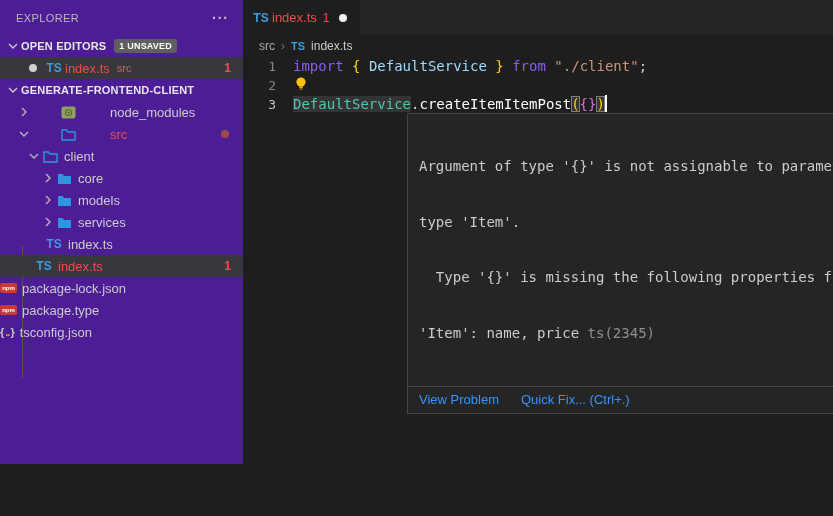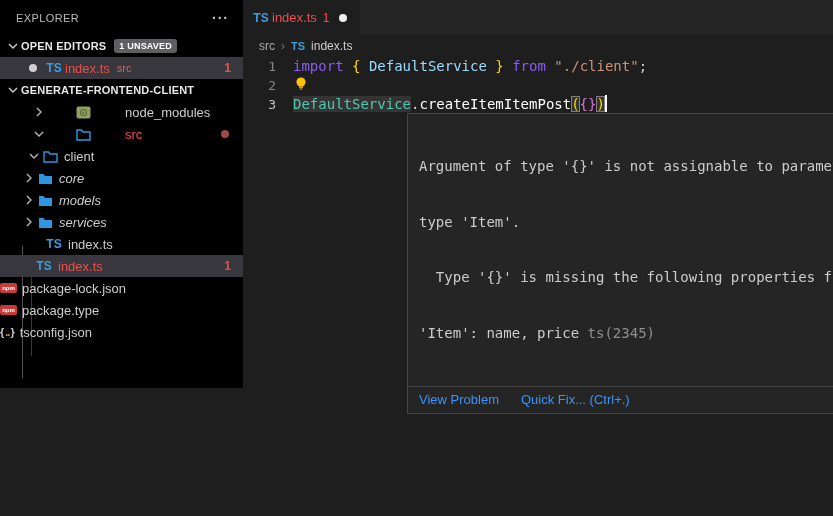--- a/index.html
+++ b/index.html
@@ -6,42 +6,42 @@
   html,body { width:833px; height:516px; }
   body {
     position: relative;
     background: #1e1e1e;
     overflow: hidden;
     font-family: "Liberation Sans", sans-serif;
     color: #cccccc;
     -webkit-font-smoothing: antialiased;
   }
   
-  .sidebar { position:absolute; left:0; top:0; width:243px; height:388px; background:#000000; }
+  .sidebar { position:absolute; left:0; top:0; width:243px; height:464px; background:#4c1d95; }
   .sidebar-header { height:35px; display:flex; align-items:center; justify-content:space-between;
     padding:0 14px 0 16px; }
   .sidebar-title { font-size:11px; color:#bbbbbb; letter-spacing:.4px; }
   .more-icon { color:#c5c5c5; font-size:14px; font-weight:bold; letter-spacing:1px; cursor:pointer; line-height:10px; }
   .section-header { height:22px; display:flex; align-items:center; padding-left:5px;
     font-size:11px; font-weight:bold; color:#e7e7e7; letter-spacing:.2px; }
   .twisty { width:16px; height:16px; display:inline-flex; align-items:center; justify-content:center; flex:none; }
   .badge-unsaved { background:#5f5f61; color:#ffffff; font-size:9px; font-weight:bold;
     border-radius:3px; padding:2px 5px; margin-left:8px; }
   .oe-item { height:22px; display:flex; align-items:center; background:#37373d; padding-left:29px; font-size:13px; }
   .mod-dot { width:8px; height:8px; border-radius:50%; background:#d0d0d0; margin-right:9px; flex:none; }
   .ts-badge { color:#3b9ddd; font-weight:bold; font-size:12px; width:16px; text-align:center; flex:none; }
   .err-text { color:#f14c4c; }
   .oe-name { margin-left:3px; }
   .oe-desc { font-size:11px; color:#c96a66; margin-left:7px; }
   .count-badge { margin-left:auto; margin-right:12px; color:#f14c4c; font-size:12px; font-weight:600; }
   .tree { position:relative; }
   .tree-row { height:22px; display:flex; align-items:center; font-size:13px; color:#cccccc; position:relative; }
   .tree-row.selected { background:#37373d; }
   .icon16 { width:16px; height:16px; display:inline-flex; align-items:center; justify-content:center; margin-right:6px; flex:none; }
-  .ind1 { padding-left:31px;gap:28px; } .ind2 { padding-left:26px; } .ind3 { padding-left:21px;font-style:italic; }
+  .ind1 { padding-left:16px;gap:28px; } .ind2 { padding-left:26px; } .ind3 { padding-left:40px; }
   .find1 { } .find2 { padding-left:36px; } .find3 { padding-left:46px; }
   .err-dot { width:8px; height:8px; border-radius:50%; background:#9e4a45; margin-left:auto; margin-right:14px; }
   .npm-icon { width:17px; height:10px; background:#ca3b38; border-radius:2px; color:#fff; font-size:6px;
     font-weight:bold; display:flex; align-items:center; justify-content:center; margin-right:5px; flex:none; letter-spacing:0; }
   .cfg-icon { font-size:11px; font-weight:bold; margin-right:5px; display:inline-flex; flex:none; }
   .cfg-icon .b { color:#c8c8c8; } .cfg-icon .d { color:#d19a66; letter-spacing:-1px; margin:0 1px; }
   .guide1 { position:absolute; left:22px; top:145px; width:1px; height:132px; background:#555558; }
   .guide2 { position:absolute; left:31px; top:167px; width:1px; height:88px; background:#39393c; }
   
   .tabbar { position:absolute; left:243px; top:0; right:0; height:35px; background:#252526; display:flex; }

